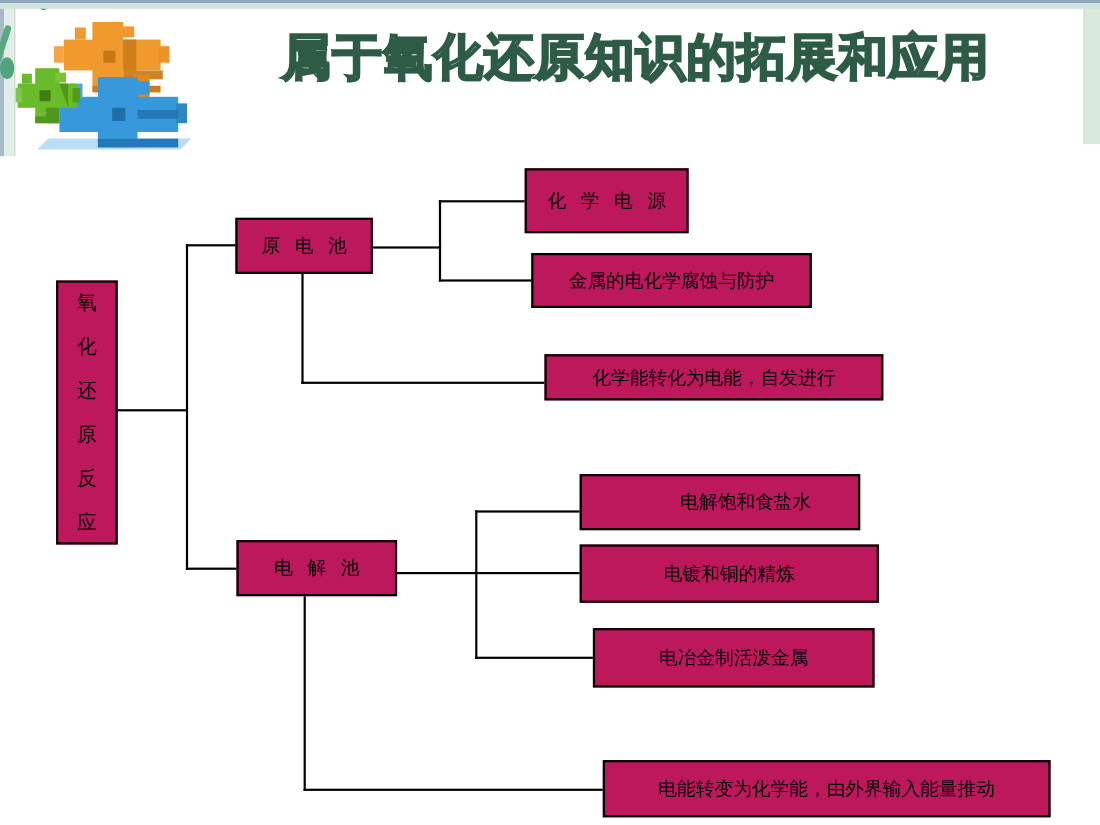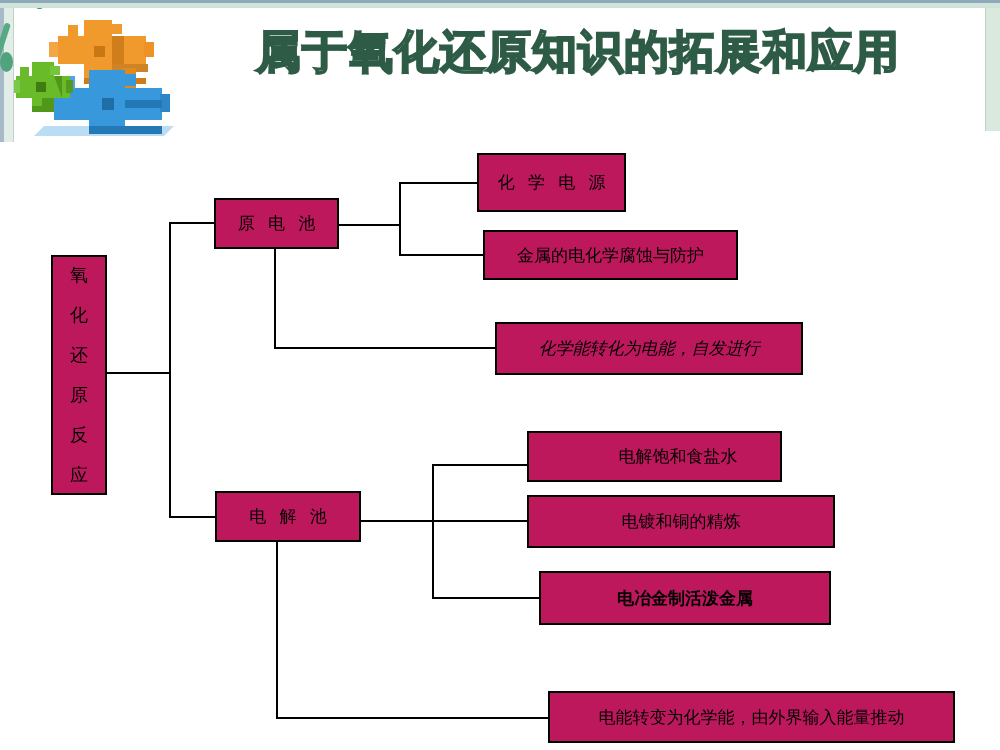--- a/index.html
+++ b/index.html
@@ -40,25 +40,25 @@
     font-size:17px;color:#000;z-index:5;text-align:center;
   }
   .node.spaced{word-spacing:9px;}
   .node.vertical{white-space:pre-line;line-height:40px;font-size:18px;}
   .line{position:absolute;background:#000;z-index:4;}
   
   #n-root{left:51px;top:255px;width:56px;height:240px;}
   #n-galvanic{left:214px;top:198px;width:125px;height:51px;}
   #n-chempower{left:477px;top:153px;width:149px;height:59px;}
   #n-corrosion{left:483px;top:230px;width:255px;height:50px;}
-  #n-chem2elec{left:495px;top:322px;width:308px;height:53px;font-style:italic;}
+  #n-chem2elec{left:495px;top:322px;width:308px;height:42px;}
   #n-electrolytic{left:215px;top:491px;width:146px;height:51px;}
   #n-brine{left:527px;top:431px;width:255px;height:51px;padding-left:47px;}
-  #n-plating{left:527px;top:495px;width:308px;height:53px;}
-  #n-metallurgy{left:539px;top:571px;width:292px;height:54px;font-weight:bold;}
+  #n-plating{left:527px;top:495px;width:272px;height:53px;}
+  #n-metallurgy{left:539px;top:571px;width:256px;height:54px;}
   #n-elec2chem{left:548px;top:691px;width:407px;height:52px;}
   
   #l-root{left:107px;top:372px;width:62px;height:2px;}
   #l-trunk{left:169px;top:222px;width:2px;height:296px;}
   #l-togal{left:169px;top:222px;width:45px;height:2px;}
   #l-toelec{left:169px;top:516px;width:46px;height:2px;}
   #l-gal-out{left:339px;top:224px;width:62px;height:2px;}
   #l-v2{left:399px;top:182px;width:2px;height:74px;}
   #l-tochempower{left:399px;top:182px;width:78px;height:2px;}
   #l-tocorrosion{left:399px;top:254px;width:84px;height:2px;}

